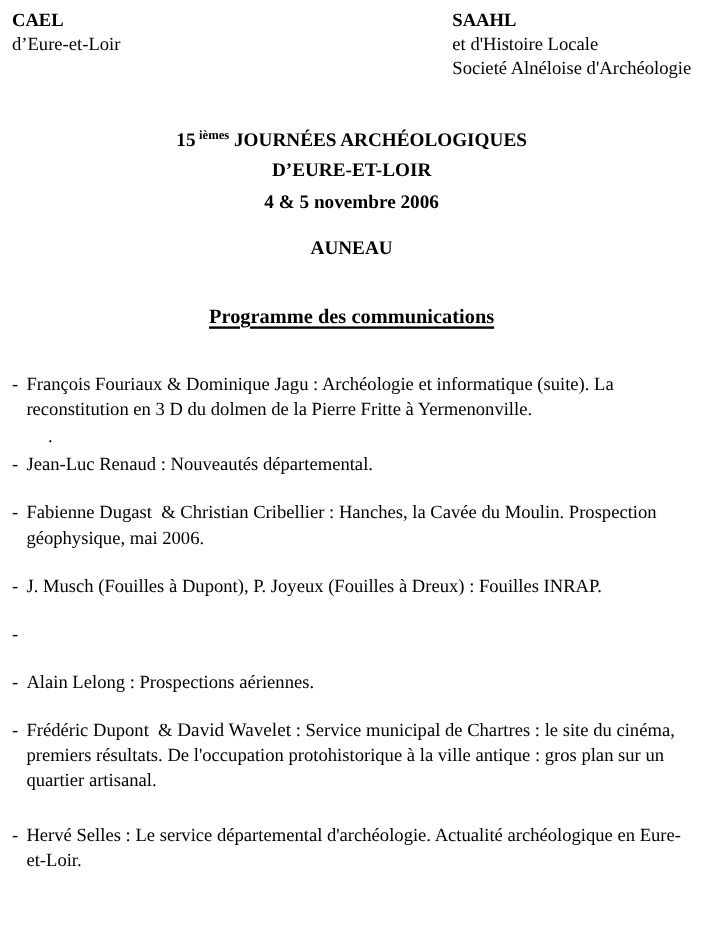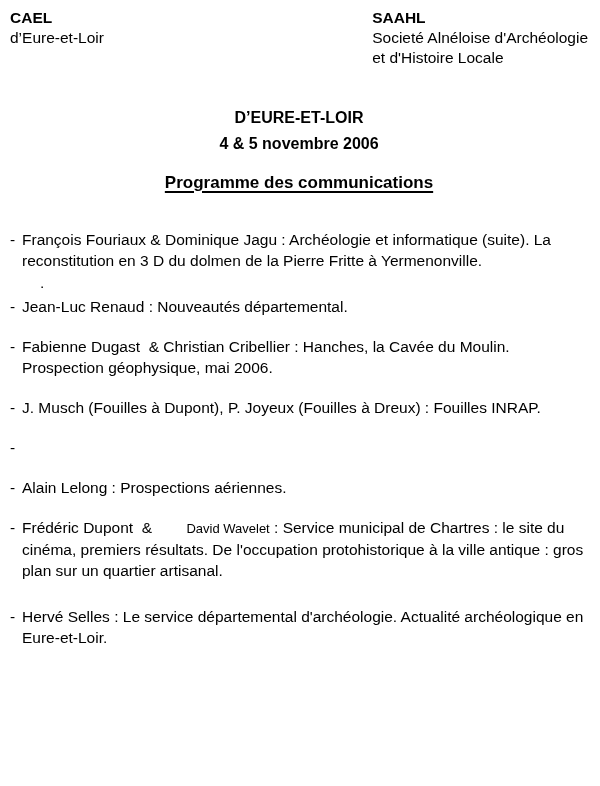--- a/index.html
+++ b/index.html
@@ -4,22 +4,23 @@
 <style>
   html, body { margin: 0; padding: 0; background: #ffffff; }
   body {
     width: 600px; height: 786px; overflow: hidden;
     font-family: "Liberation Sans", sans-serif;
     color: #000000;
   }
   .page {
     box-sizing: border-box;
     width: 600px; height: 786px;
-    padding: 8px 12px 0 10px;
+    padding: 8px 24px 0 10px;
     background: #ffffff;
+    font-family: Liberation Serif, serif;
   }
   .header {
     display: flex;
     justify-content: space-between;
     font-size: 15.5px;
     line-height: 20px;
   }
   .org-right { text-align: left; }
   .org-acronym { font-weight: 700; }
 
@@ -43,70 +44,72 @@
     font-weight: 700;
     line-height: 21px;
   }
   .event-location {
     margin-top: 18px;
     font-size: 16px;
     font-weight: 700;
     line-height: 21px;
   }
   .program-heading {
-    margin-top: 17px;
+    margin-top: 34px;
     font-size: 17px;
     font-weight: 700;
     line-height: 23px;
     text-decoration: underline;
     text-decoration-thickness: 1.5px;
     text-underline-offset: 3px;
   }
 
   .comm-list {
     margin-top: 35px;
     font-size: 15.5px;
     line-height: 21px;
   }
   .comm-item {
     display: flex;
     margin-bottom: 19px;
   }
   .comm-item.gap-lg { margin-bottom: 25px; }
   .bullet { flex: 0 0 12px; }
   .item-text { white-space: pre-wrap; }
-  .small-name { font-size: 13px; margin-left: 30px; }
+  .small-name { font-size: 16px; }
   .stray-mark {
     margin: -17px 0 4px 30px;
     line-height: 19px;
     font-size: 15.5px;
   }
 </style>
 </head>
 <body>
 
 <div class="page">
 
   <div class="header">
     <div class="org org-left">
       <div class="org-acronym">CAEL</div>
       <div>d’Eure-et-Loir</div>
     </div>
     <div class="org org-right">
       <div class="org-acronym">SAAHL</div>
+      <div>et d'Histoire Locale</div>
       <div>Societé Alnéloise d'Archéologie</div>
-      <div>et d'Histoire Locale</div>
     </div>
   </div>
 
   <div class="title-block">
     <div class="main-title">
+      <div><span>15</span><span class="edition-sup">ièmes</span><span>JOURNÉES ARCHÉOLOGIQUES</span></div>
       <div>D’EURE-ET-LOIR</div>
     </div>
     <div class="event-date">4 &amp; 5 novembre 2006</div>
+    <div class="event-location">AUNEAU</div>
     <div class="program-heading">Programme des communications</div>
   </div>
 
   <div class="comm-list">
 
     <div class="comm-item">
       <span class="bullet">-</span>
       <div class="item-text"><span>François Fouriaux &amp; Dominique Jagu : Archéologie et informatique (suite). La reconstitution en 3 D du dolmen de la Pierre Fritte à Yermenonville.</span></div>
     </div>
 

